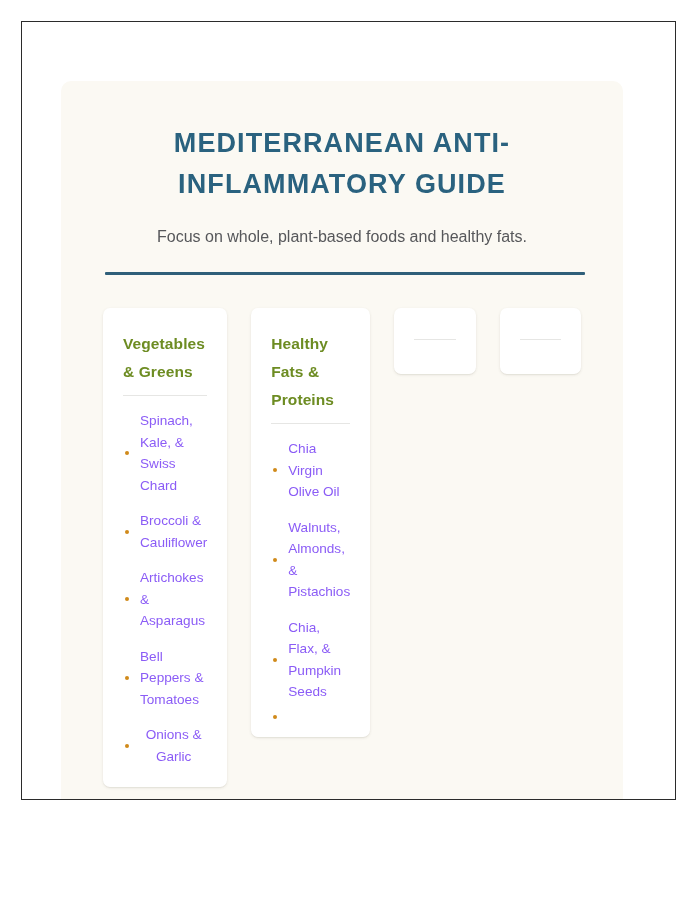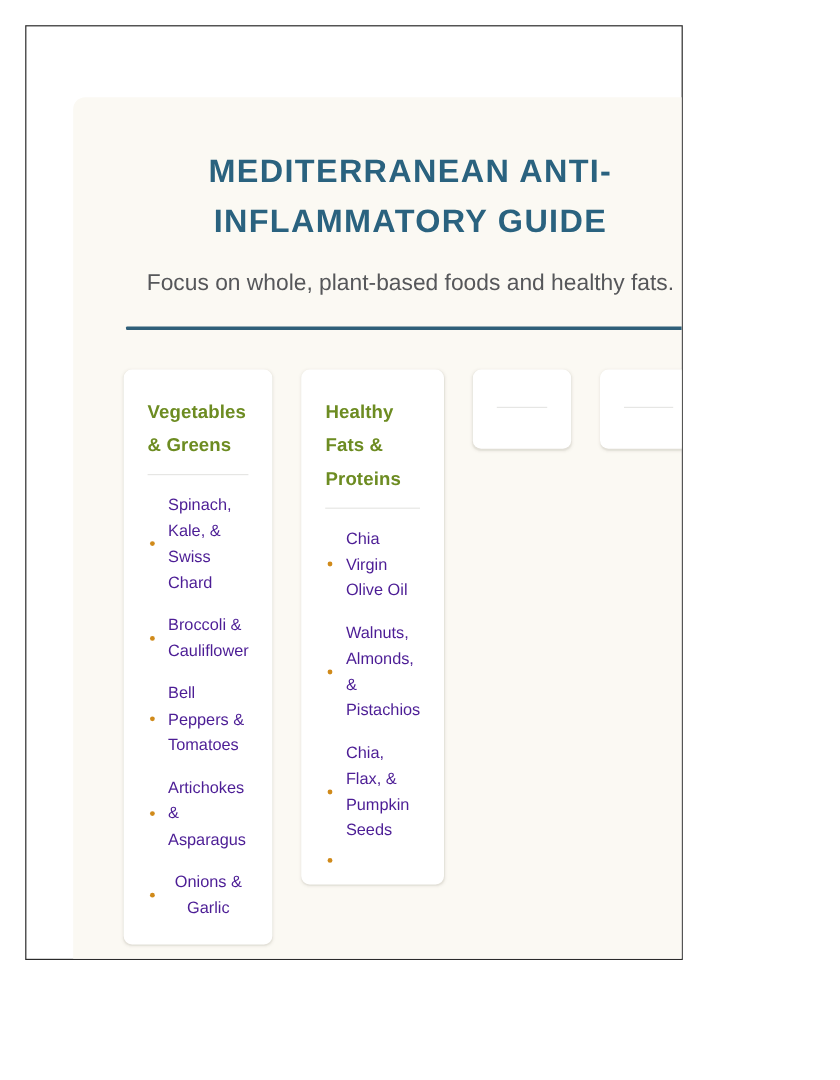--- a/index.html
+++ b/index.html
@@ -10,21 +10,21 @@
     background: #ffffff;
     font-family: "Liberation Sans", "DejaVu Sans", sans-serif;
     overflow: hidden;
   }
 
   
   .viewport-frame {
     position: absolute;
     left: 21px;
     top: 21px;
-    width: 548px;
+    width: 655px;
     height: 779px;
     box-sizing: border-box;
     border: 1px solid #2b2b2b;
     background: #ffffff;
     overflow: hidden;
   }
 
   
   .page-container {
     position: absolute;
@@ -47,21 +47,21 @@
     margin: 0;
     font-size: 27px;
     line-height: 41px;
     font-weight: bold;
     letter-spacing: 1.1px;
     color: #2a627f;
     text-transform: uppercase;
   }
   .doc-subtitle {
     margin: 22px 0 0 0;
-    font-size: 19px;
+    font-size: 16px;
     line-height: 20px;
     color: #56575a;
     font-weight: normal;
   }
   .title-rule {
     margin: 25px auto 0 auto;
     width: 480px;
     height: 3px;
     background: #2f5f79;
     border-radius: 1px;
@@ -107,21 +107,21 @@
     margin: 14px 0 0 0;
     padding: 0;
   }
 
   .card-list li {
     position: relative;
     padding-left: 17px;
     margin-bottom: 14px;
     font-size: 13.6px;
     line-height: 21.5px;
-    color: #4c1d95;
+    color: #8b5cf6;
   }
   .card-list li:last-child {
     margin-bottom: 0;
     text-align: center;
   }
   .card-list li .bullet-dot {
     position: absolute;
     left: 2px;
     top: 50%;
     transform: translateY(-50%);
@@ -153,25 +153,25 @@
           <li>
             <span class="bullet-dot"></span>
             <span>Spinach, Kale, &amp; Swiss Chard</span>
           </li>
           <li>
             <span class="bullet-dot"></span>
             <span>Broccoli &amp; Cauliflower</span>
           </li>
           <li>
             <span class="bullet-dot"></span>
+            <span>Artichokes &amp; Asparagus</span>
+          </li>
+          <li>
+            <span class="bullet-dot"></span>
             <span>Bell Peppers &amp; Tomatoes</span>
-          </li>
-          <li>
-            <span class="bullet-dot"></span>
-            <span>Artichokes &amp; Asparagus</span>
           </li>
           <li>
             <span class="bullet-dot"></span>
             <span>Onions &amp; Garlic</span>
           </li>
         </ul>
       </div>
 
       <div class="card">
         <h2 class="card-title">Healthy Fats &amp; Proteins</h2>

